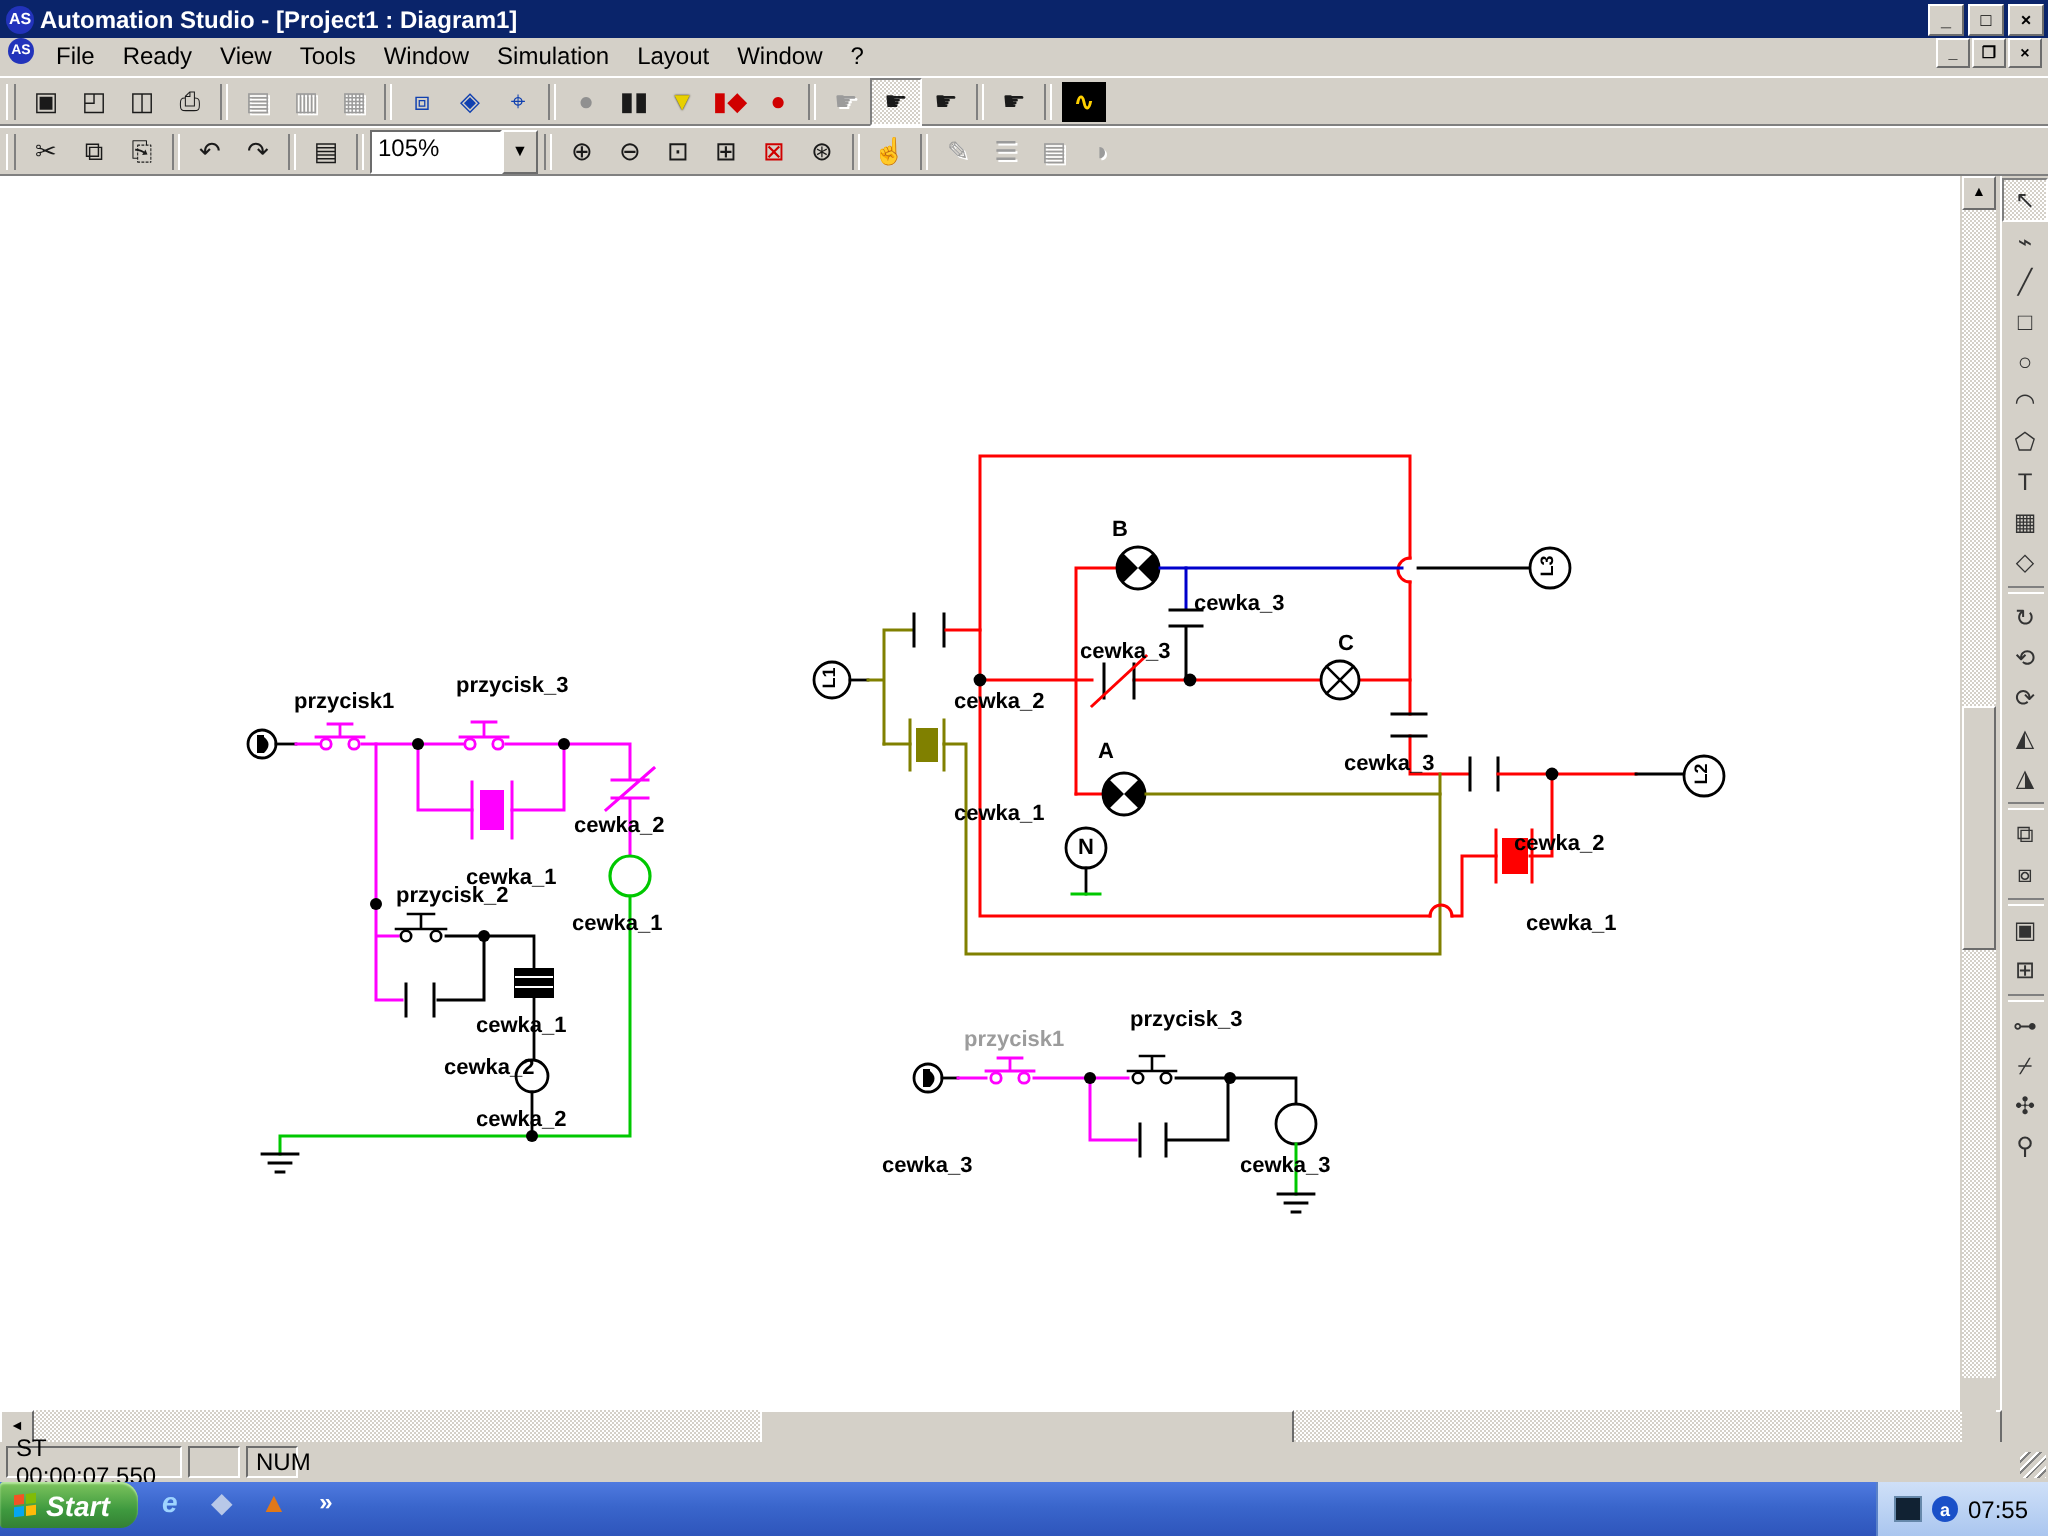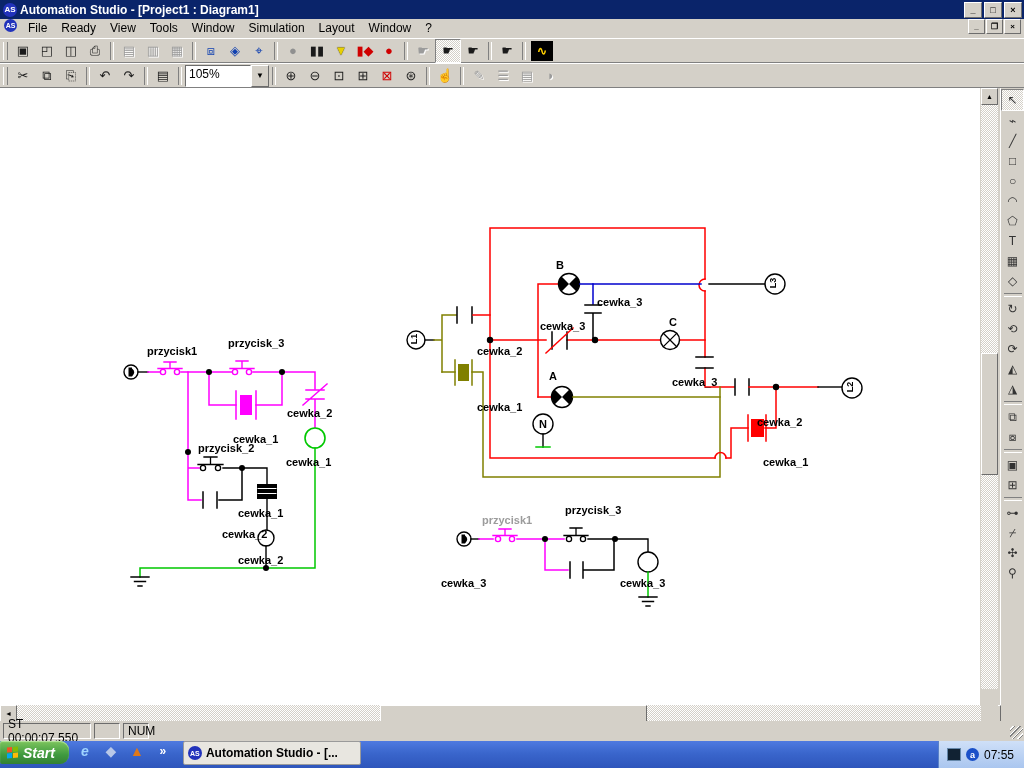--- a/index.html
+++ b/index.html
@@ -442,22 +442,18 @@
         <i style="background:#81bc06"></i>
       <i style="background:#05a6f0"></i>
         <i style="background:#ffba08"></i>
     </span>
     <span>Start</span>
   </div>
   <span class="ql" style="font-style:italic;font-weight:bold;color:#9fd4ff">e</span>
   <span class="ql" style="color:#b8c8e8">◆</span>
   <span class="ql" style="color:#e07818">▲</span>
   <span class="ql" style="font-weight:bold;font-size:12px">»</span>
-  <div id="taskbtn">
-    <span class="appicon">AS</span>
-    <span>Automation Studio - [...</span>
-  </div>
   <div id="tray">
     <span class="trayicon ti-display"></span>
     <span class="trayicon ti-av">a</span>
     <span>07:55</span>
   </div>
 </div>
 
 </body></html>

